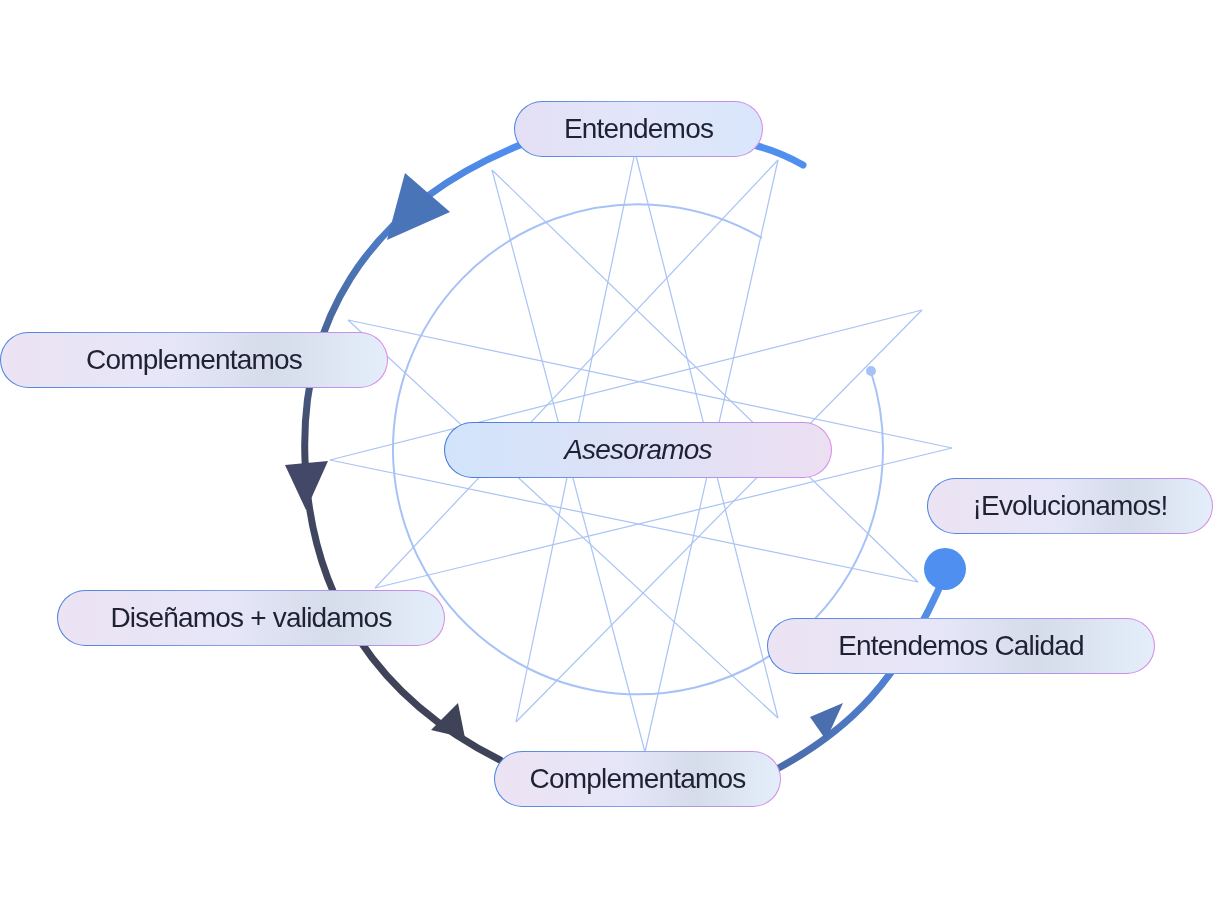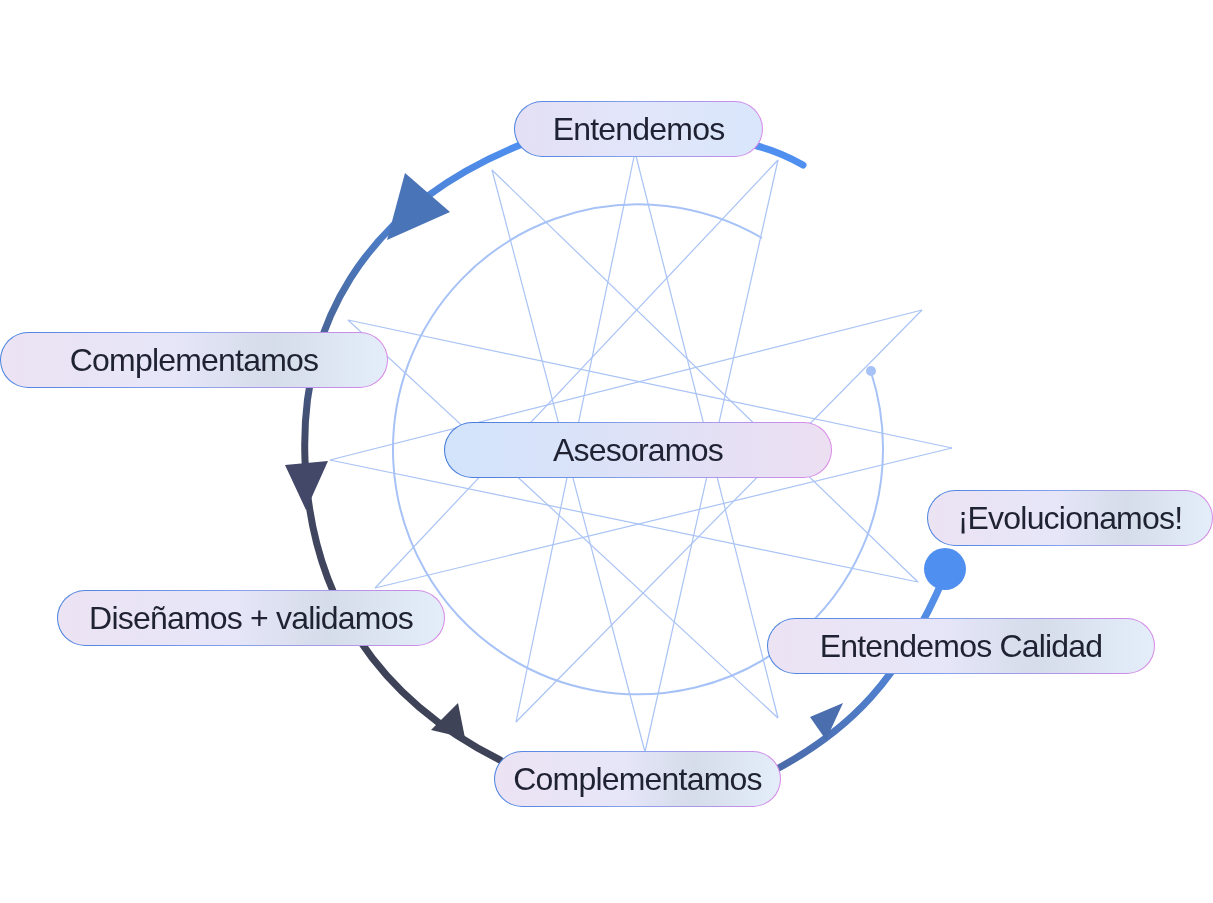--- a/index.html
+++ b/index.html
@@ -2,31 +2,32 @@
 <html><head>
   <meta charset="utf-8">
   <style>
     html, body { margin: 0; padding: 0; background: #ffffff; }
     body { width: 1213px; height: 903px; position: relative; overflow: hidden;
            font-family: "Liberation Sans", "DejaVu Sans", sans-serif; }
     #diagram-svg { position: absolute; left: 0; top: 0; }
     .pill {
       position: absolute; box-sizing: border-box; height: 56px;
       border-radius: 28px; display: flex; align-items: center; justify-content: center;
-      color: #1f2233; font-size: 32px; letter-spacing: -0.8px; white-space: nowrap;
+      color: #1f2233; font-size: 28px; letter-spacing: -0.8px; white-space: nowrap;
       border: 1.5px solid transparent;
       background:
         linear-gradient(90deg, #ece3f3 0%, #e6e6f8 45%, #d5dcea 70%, #e4eefa 100%) padding-box,
         linear-gradient(90deg, #4a82e0 0%, #8aa2ee 50%, #d88ae6 100%) border-box;
       cursor: pointer;
     }
     .pill.blue-start {
       background:
         linear-gradient(90deg, #d2e4fb 0%, #dbe2f8 40%, #e6e0f4 75%, #ecdff2 100%) padding-box,
         linear-gradient(90deg, #3f78d8 0%, #8aa2ee 50%, #dc8ae8 100%) border-box;
+      font-style: italic;
     }
     .pill.top {
       background:
         linear-gradient(90deg, #e4dff4 0%, #e2e6fa 50%, #d8e6fb 100%) padding-box,
         linear-gradient(90deg, #4a82e0 0%, #8aa2ee 50%, #d88ae6 100%) border-box;
     }
   </style>
 </head>
 <body>
 
@@ -82,21 +83,21 @@
 </div>
 
 <div class="pill" style="left:0px; top:332px; width:388px;align-items:center;">
   <span>Complementamos</span>
 </div>
 
 <div class="pill blue-start" style="left:444px; top:422px; width:388px;">
   <span>Asesoramos</span>
 </div>
 
-<div class="pill" style="left:927px; top:490px; width:286px;justify-content:center;">
+<div class="pill" style="left:927px; top:478px; width:286px;justify-content:center;">
   <span>¡Evolucionamos!</span>
 </div>
 
 <div class="pill" style="left:57px; top:590px; width:388px;">
   <span>Diseñamos + validamos</span>
 </div>
 
 <div class="pill" style="left:767px; top:618px; width:388px;">
   <span>Entendemos Calidad</span>
 </div>

